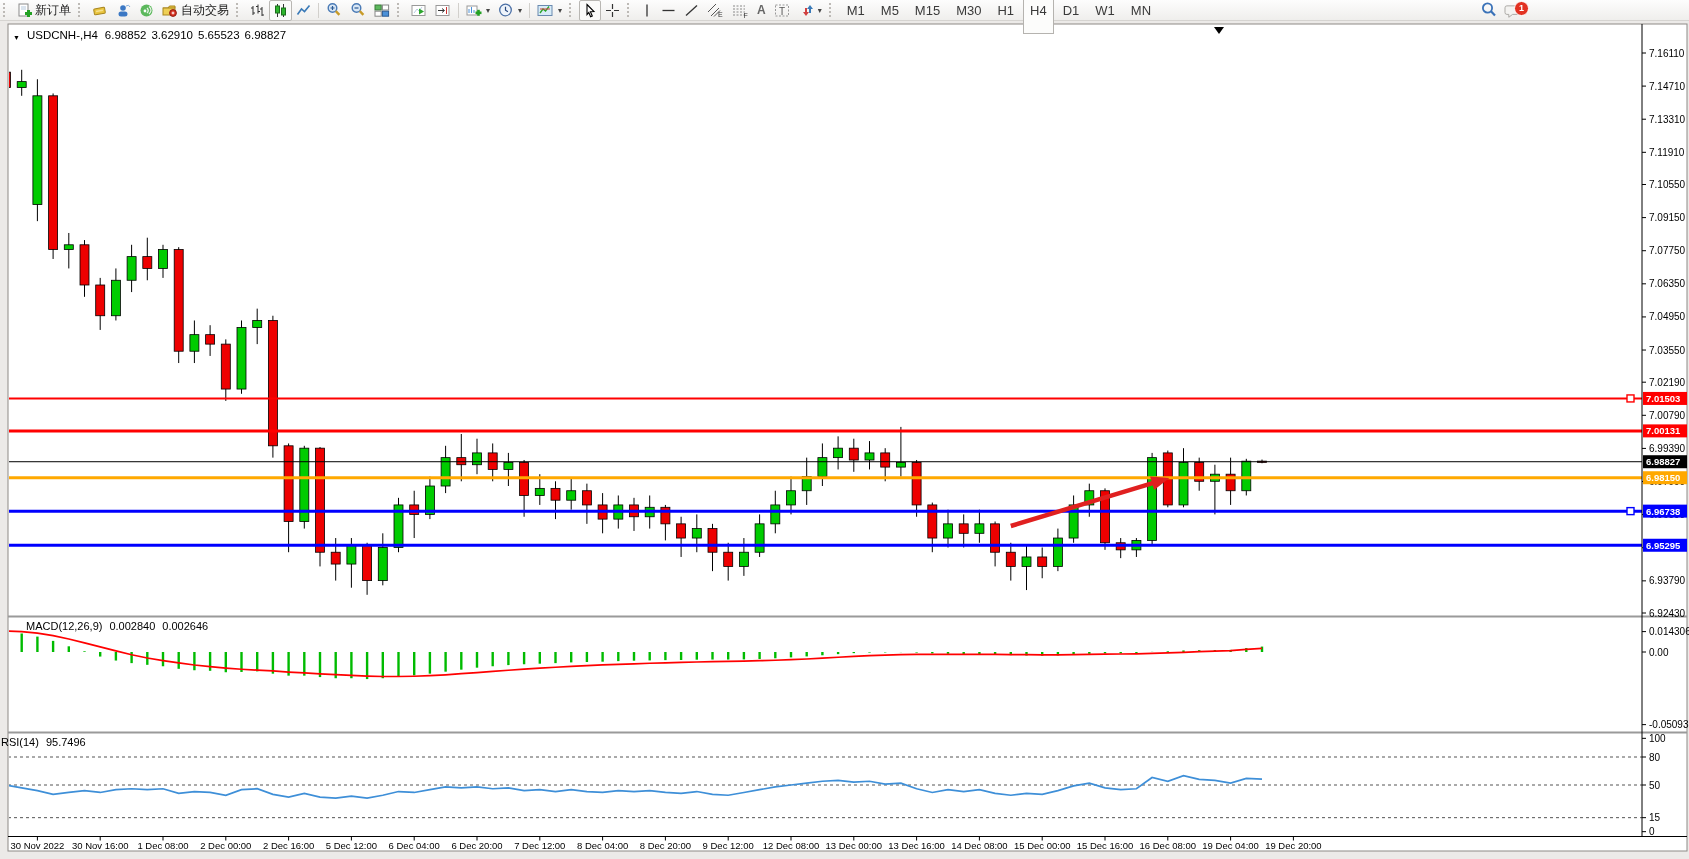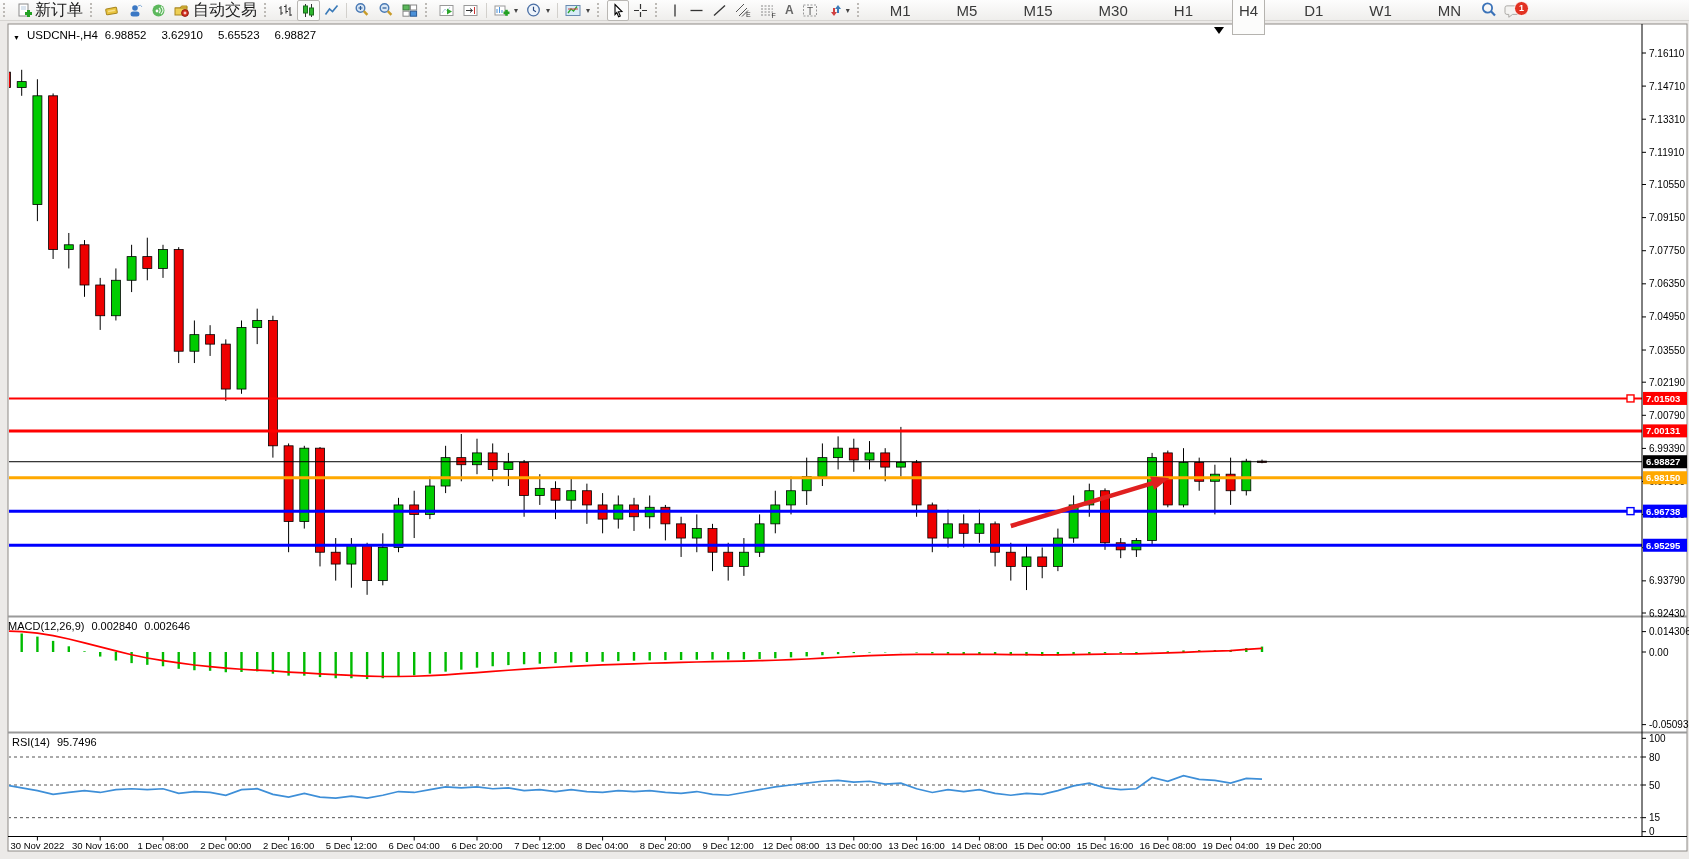--- a/index.html
+++ b/index.html
@@ -4,23 +4,23 @@
 <style>
   html,body{margin:0;padding:0}
   body{width:1689px;height:859px;background:#eceae8;font-family:"Liberation Sans",sans-serif;overflow:hidden;position:relative;-webkit-font-smoothing:antialiased}
   
   .toolbar{position:absolute;top:0;left:0;width:1689px;height:20px;background:linear-gradient(#fdfdfd,#efeeec);border-bottom:1px solid #d6d4d1;display:flex;align-items:center;font-size:12px;color:#222;z-index:6}
   .grip{width:4px;height:14px;border-left:2px dotted #bdbab6;margin:0 4px 0 3px}
   .sep{width:1px;height:15px;background:#d2d0cc;margin:0 3px}
   .tbtn{display:flex;align-items:center;gap:3px;padding:1px 3px;height:17px;border:1px solid transparent;border-radius:2px;cursor:default}
   .tbtn.active{background:#fbfbfa;border-color:#b9b7b3}
   .tbtn svg{display:block}
-  .tlabel{font-size:16px;color:#1a1a1a;white-space:nowrap}
+  .tlabel{font-size:12px;color:#1a1a1a;white-space:nowrap}
   .dd{font-size:8px;color:#444;margin-left:1px}
-  .tf{padding:1px 6px;font-size:15px;color:#3a3a3a;border:1px solid transparent;margin:0 16px}
+  .tf{padding:1px 6px;font-size:13px;color:#3a3a3a;border:1px solid transparent;margin:0 1px}
   .tf.active{background:#fcfcfb;border-color:#b5b3af;padding:15px 6px}
   .right-icons{position:absolute;left:1480px;top:1px;display:flex;align-items:center;gap:6px}
   .badge{position:absolute;left:10px;top:-2px;background:#e23222;color:#fff;border-radius:50%;width:13px;height:13px;font-size:9px;line-height:13px;text-align:center;font-weight:bold;border:1px solid #fff}
   .chat-wrap{position:relative;width:26px;height:18px}
   
   .chart-title{position:absolute;left:13px;top:29px;font-size:11.5px;color:#000;display:flex;align-items:flex-end;gap:7px;z-index:4}
   .chart-title .caret{font-size:7px;margin-right:0}
   .pane-label{position:absolute;font-size:11px;color:#000;display:flex;gap:7px;z-index:4}
   svg#chart-svg{position:absolute;left:0;top:0;z-index:1}
   text{font-family:"Liberation Sans",sans-serif}
@@ -299,35 +299,35 @@
           <path d="M2 3 h13 a2 2 0 0 1 2 2 v5 a2 2 0 0 1 -2 2 h-7 l-4 3 v-3 h-2 a2 2 0 0 1 -2 -2 v-5 a2 2 0 0 1 2 -2z" fill="#f4f3f1" stroke="#a9a6a2" transform="translate(1,0) scale(0.95)"></path>
         </svg>
       <span class="badge">1</span>
     </span>
   </div>
 </div>
 
 <div class="chart-title">
   <span class="caret">▼</span>
   <span>USDCNH-,H4</span>
-  <span style="display:flex;gap:15px">
+  <span style="display:flex;gap:5px">
     <span>6.98852</span>
     <span>3.62910</span>
     <span>5.65523</span>
     <span>6.98827</span>
   </span>
 </div>
 
-<div class="pane-label" style="left:8px;top:620px">
+<div class="pane-label" style="left:26px;top:620px">
   <span>MACD(12,26,9)</span>
   <span>0.002840</span>
   <span>0.002646</span>
 </div>
 
-<div class="pane-label" style="left:12px;top:736px">
+<div class="pane-label" style="left:1px;top:736px">
   <span>RSI(14)</span>
   <span>95.7496</span>
 </div>
 
 <svg id="chart-svg" width="1689" height="859">
     <rect x="8" y="24" width="1679" height="827" fill="#ffffff" stroke="#8d8a86" stroke-width="1"></rect>
     <defs>
       <clipPath id="plot">
         <rect x="9" y="25" width="1633" height="811.5"></rect>
       </clipPath>

